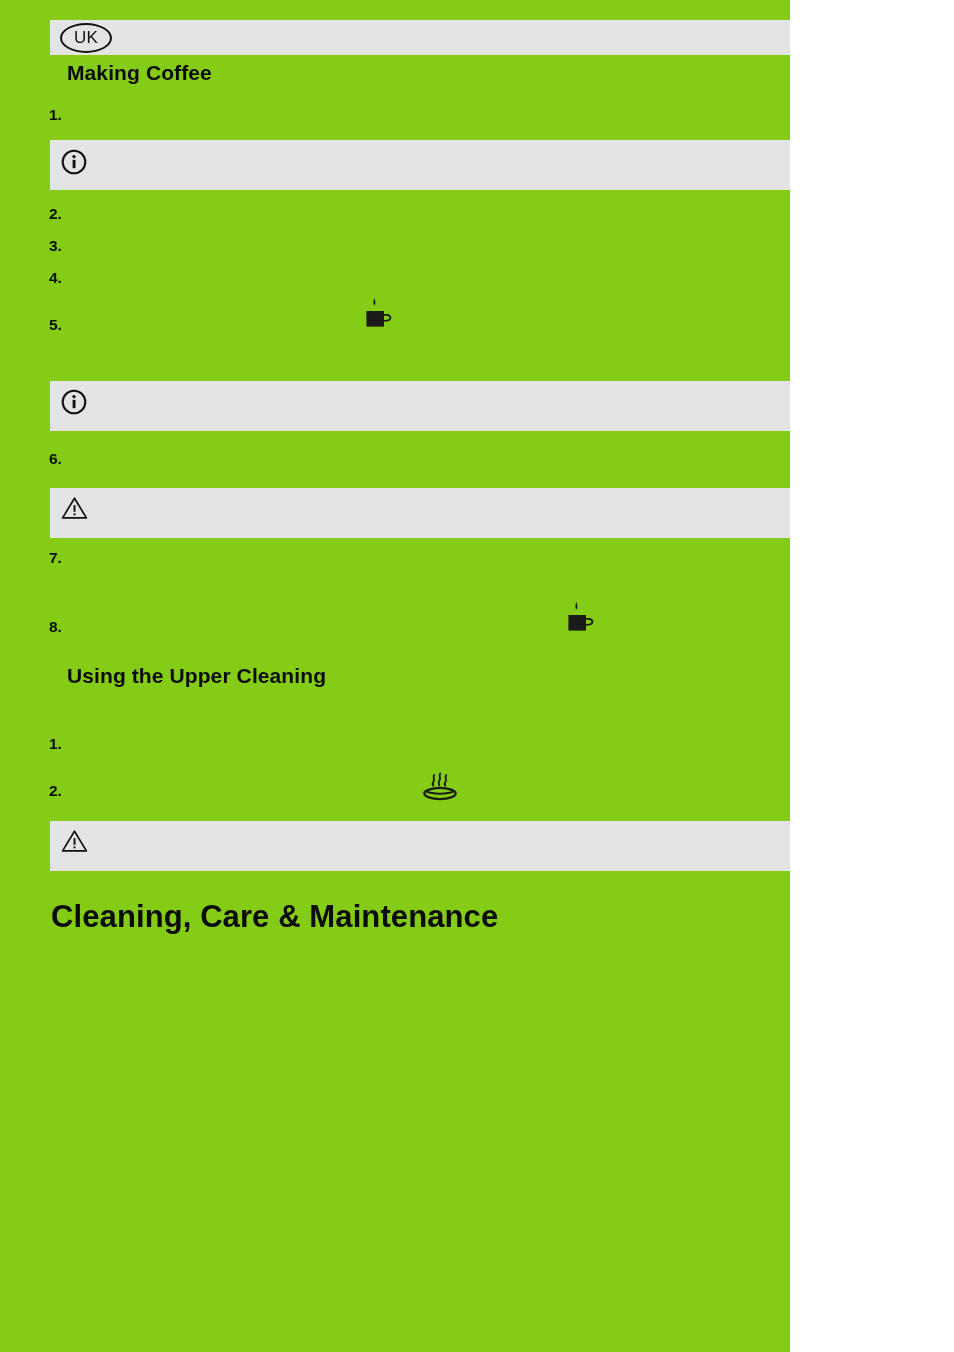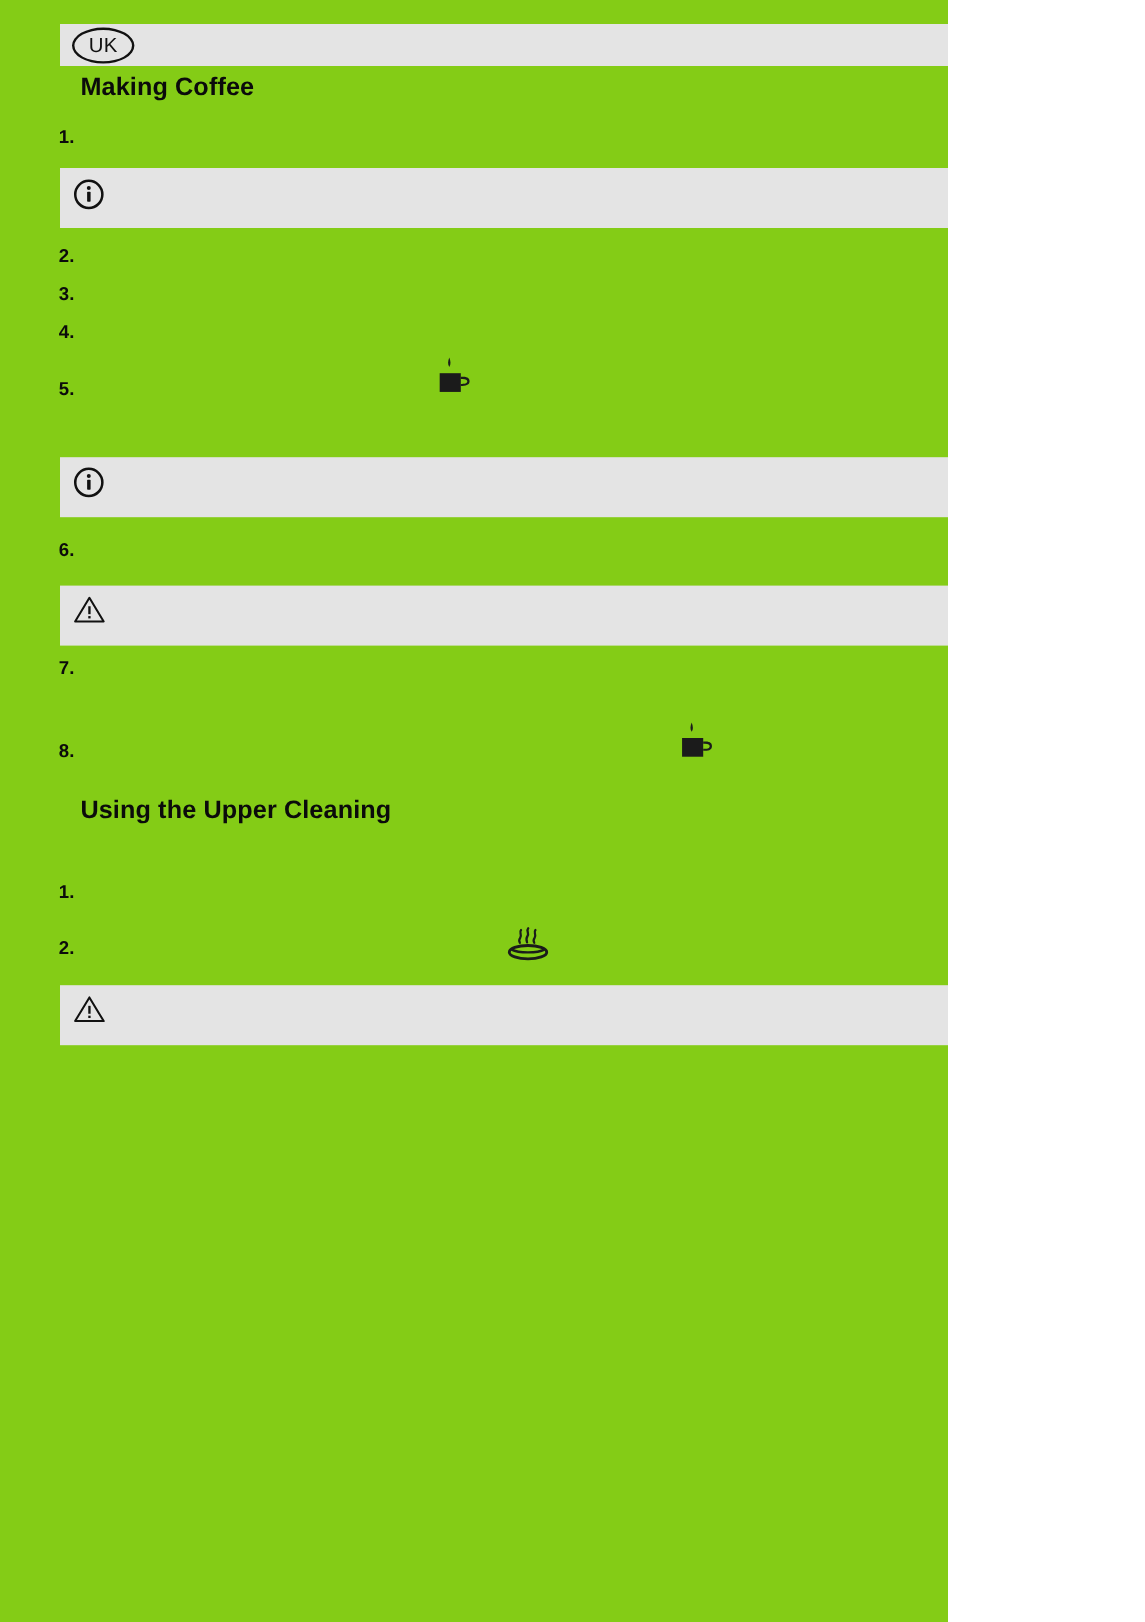--- a/index.html
+++ b/index.html
@@ -235,14 +235,15 @@
   <div class="band" style="top:821px; height:50px;"></div>
   <div class="icon-warning" style="left:61px; top:829px;">
     <svg viewBox="0 0 27 24" width="27" height="24" aria-hidden="true">
       <path d="M13.5 2.2 L25.4 21.9 L1.6 21.9 Z" fill="none" stroke="#111111" stroke-width="1.7" stroke-linejoin="round"></path>
       <rect x="12.55" y="9.2" width="1.95" height="6.6" fill="#111111"></rect>
       <rect x="12.55" y="17.4" width="1.95" height="1.95" fill="#111111"></rect>
     </svg>
   </div>
   <div class="callout-text" style="left:100px; top:836px;"></div>
 
+  <div class="h-chapter" style="top:899px;">Cleaning, Care &amp; Maintenance</div>
 
 </div>
 
 </body></html>

